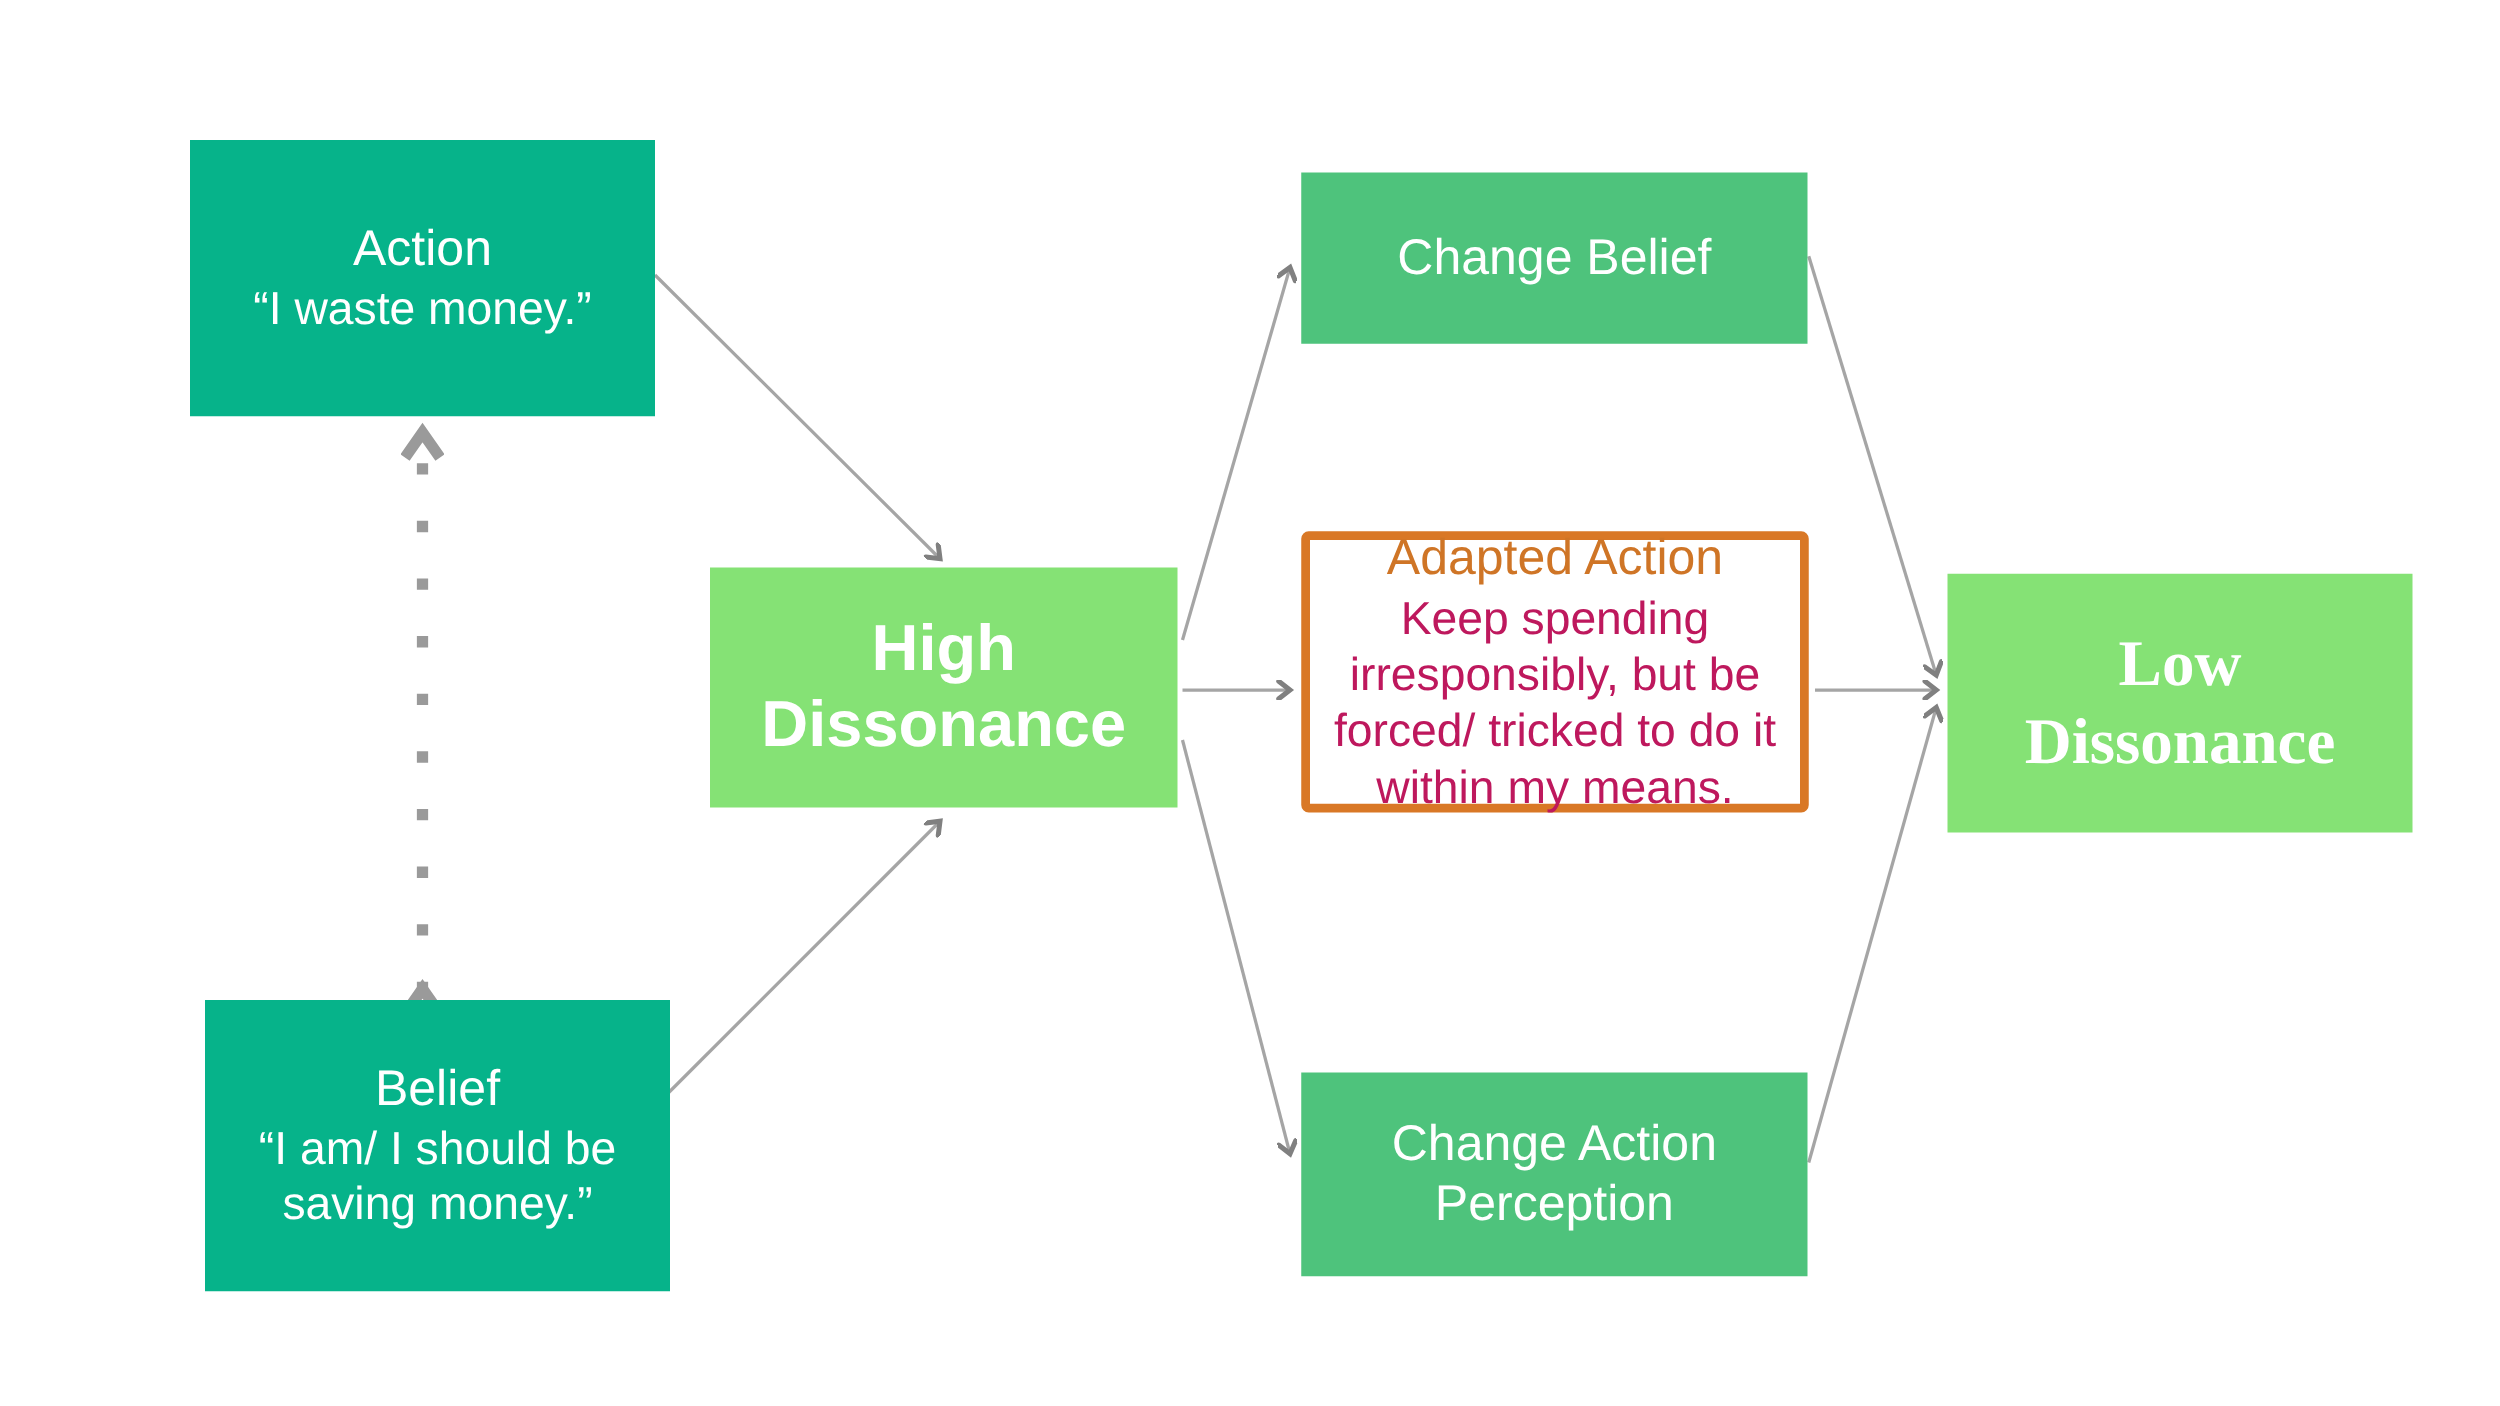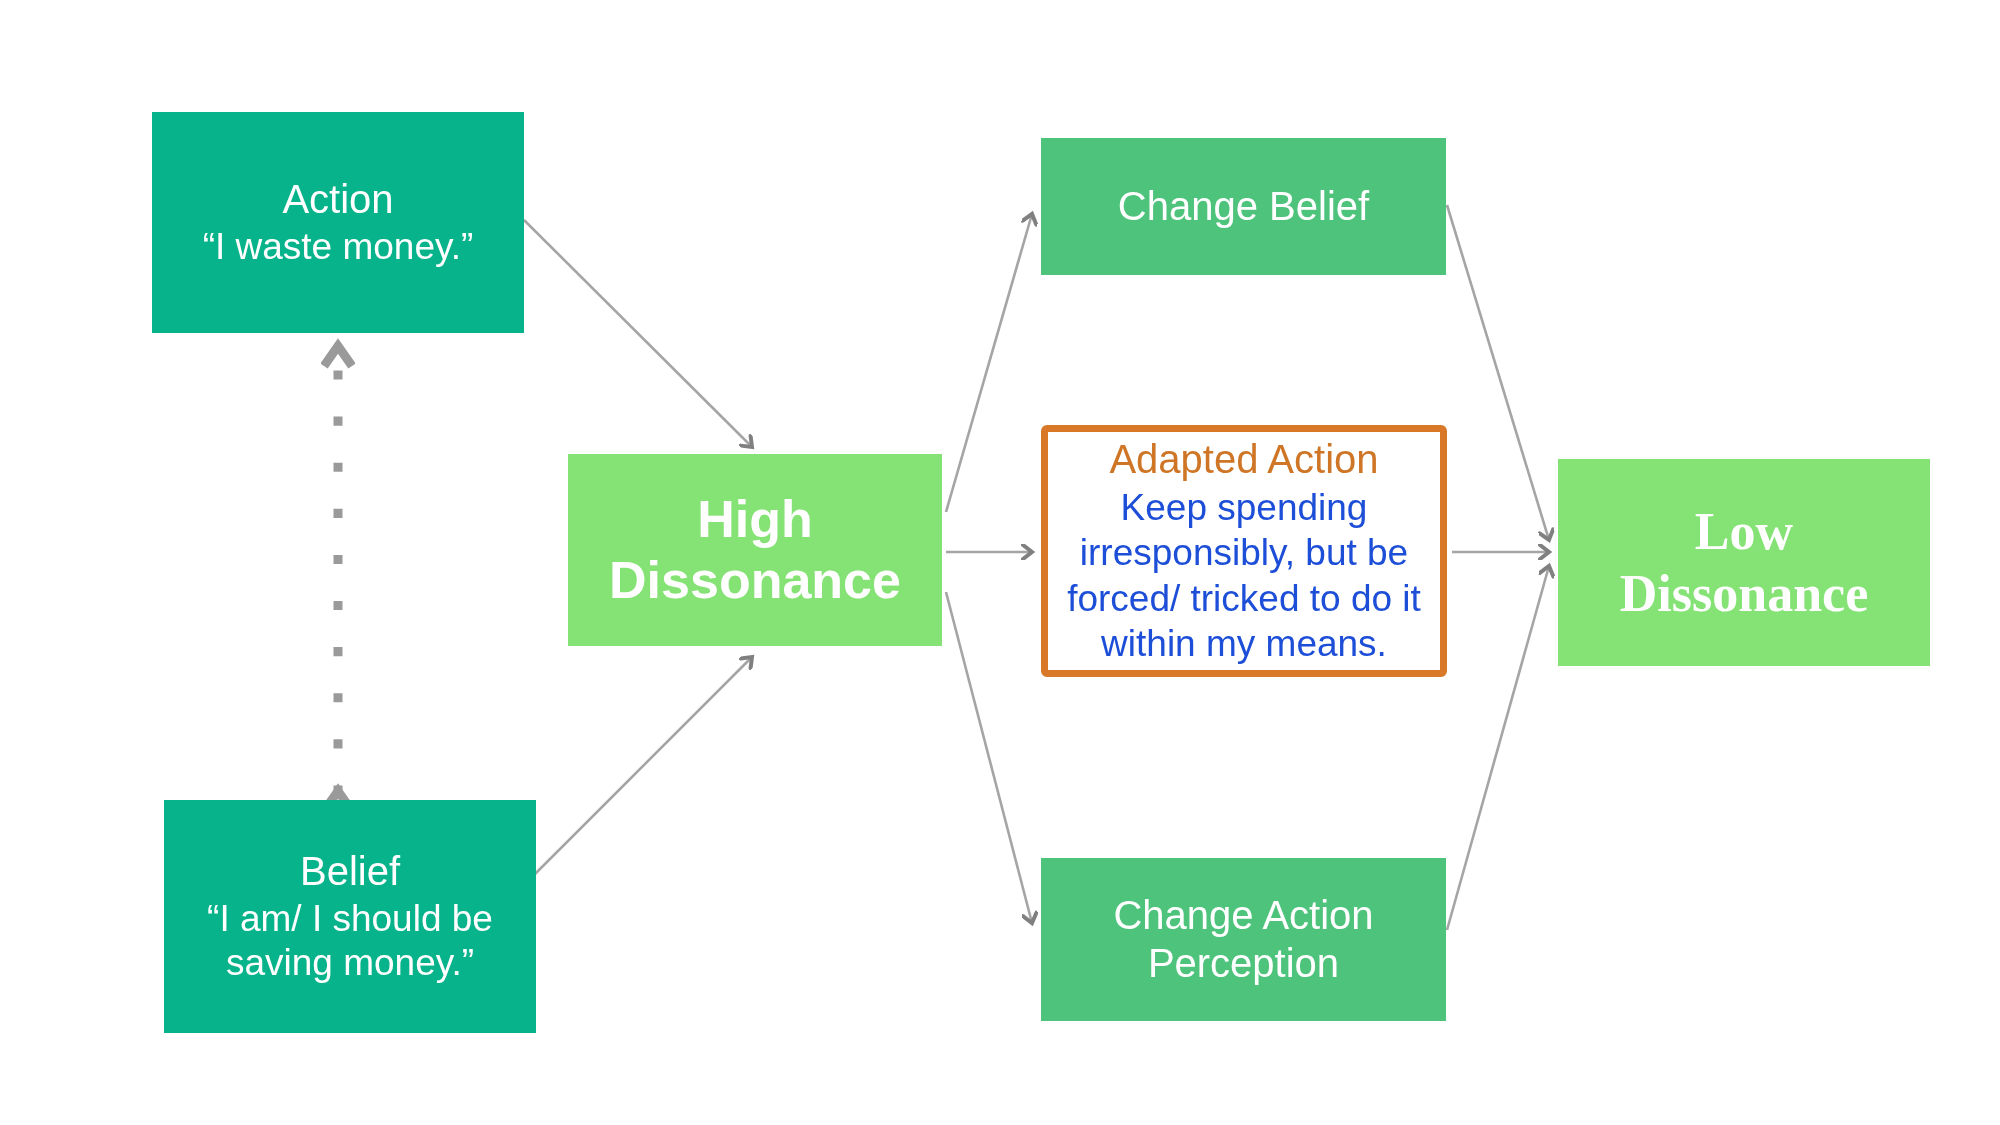--- a/index.html
+++ b/index.html
@@ -68,33 +68,33 @@
   }
   #node-change-belief {
     left: 1041px; top: 138px; width: 405px; height: 137px;
     background: #4ec37c;
   }
   #node-change-action-perception {
     left: 1041px; top: 858px; width: 405px; height: 163px;
     background: #4ec37c;
   }
   #node-adapted-action {
-    left: 1041px; top: 425px; width: 406px; height: 252px;
+    left: 1041px; top: 425px; width: 406px; height: 225px;
     background: #ffffff;
     border: 7px solid #d97826;
     border-radius: 6px;
     color: #cf7526;
   }
   #node-adapted-action .title {
     font-size: 40px;
     color: #cf7526;
   }
   #node-adapted-action .sub {
     font-size: 37px;
-    color: #1d4ed8;
+    color: #be185d;
     line-height: 1.22;
   }
   #node-low-dissonance {
     left: 1558px; top: 459px; width: 372px; height: 207px;
     background: #85e275;
     font-family: Liberation Serif, serif;
   }
 
   
   #tension-label {

